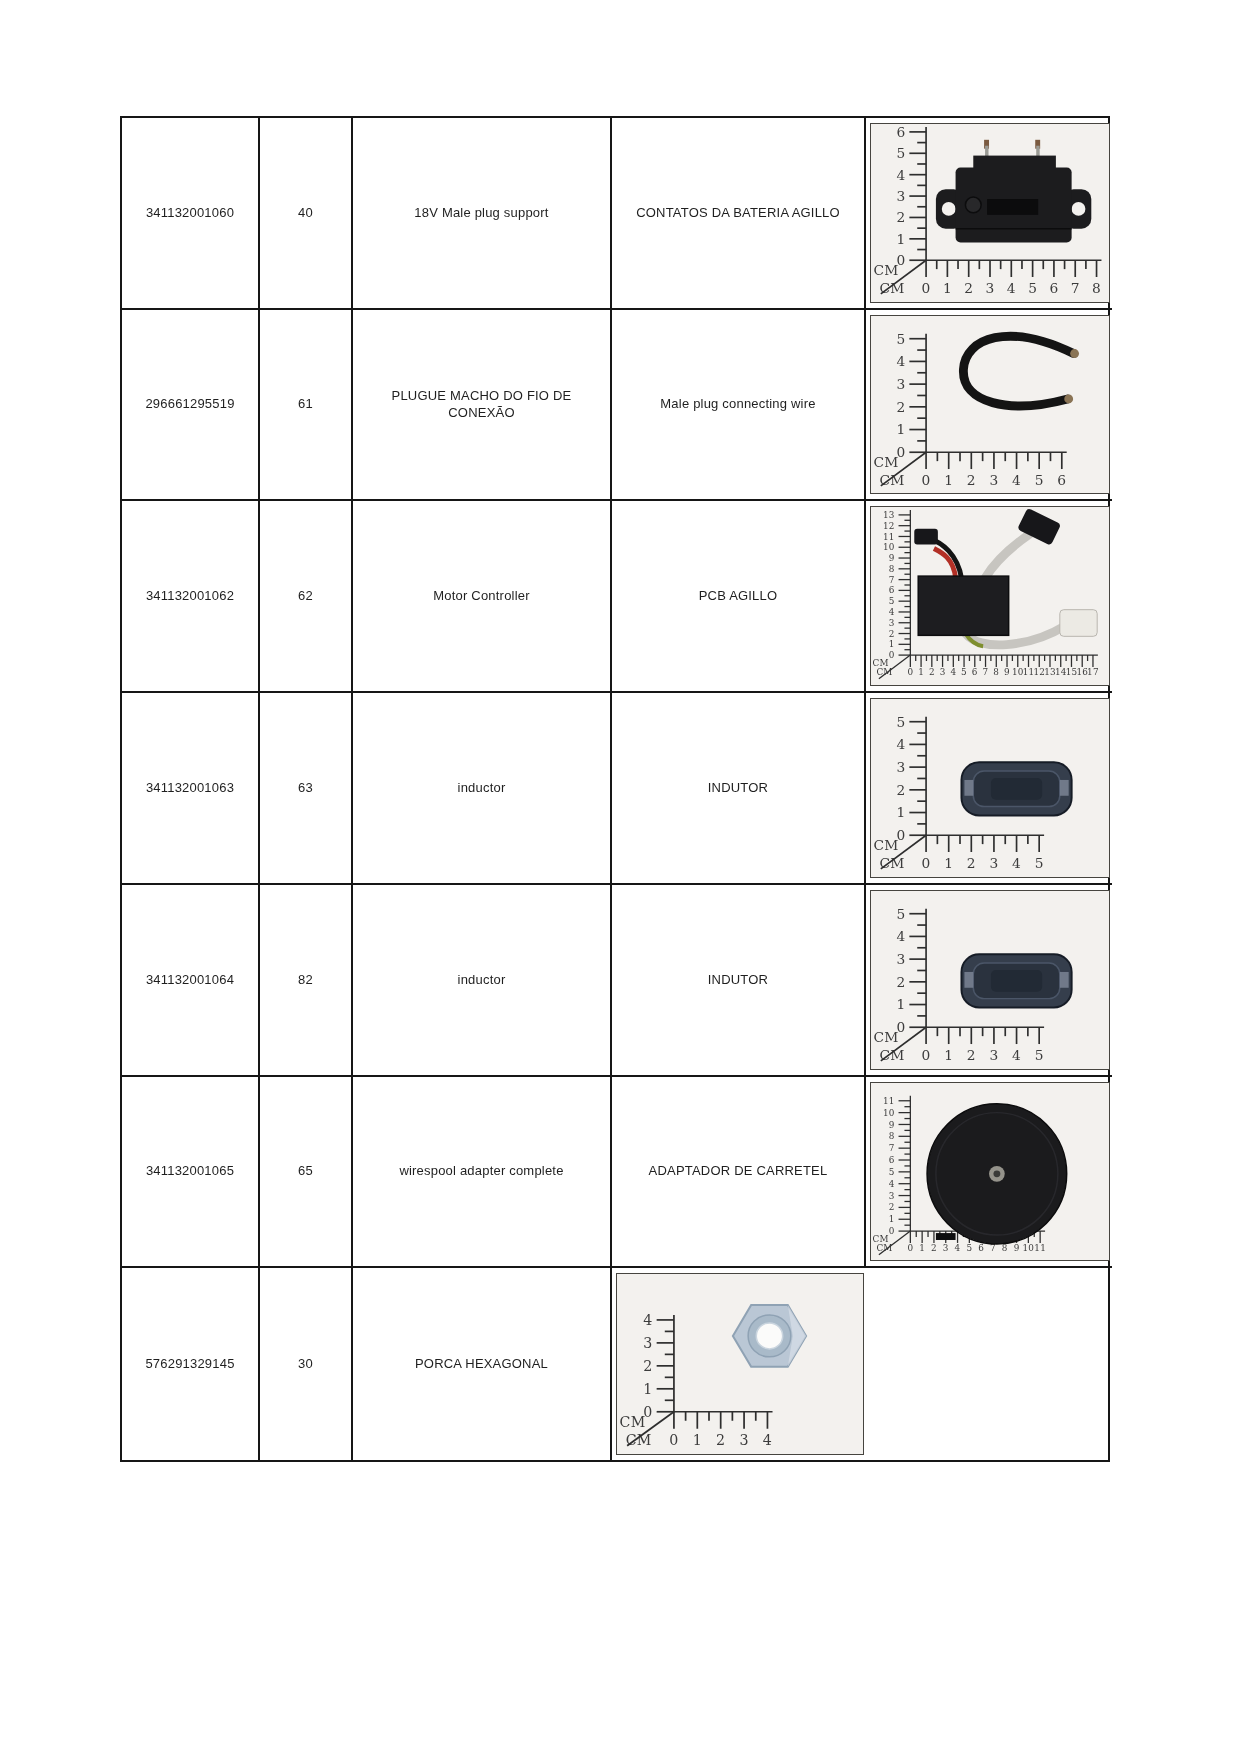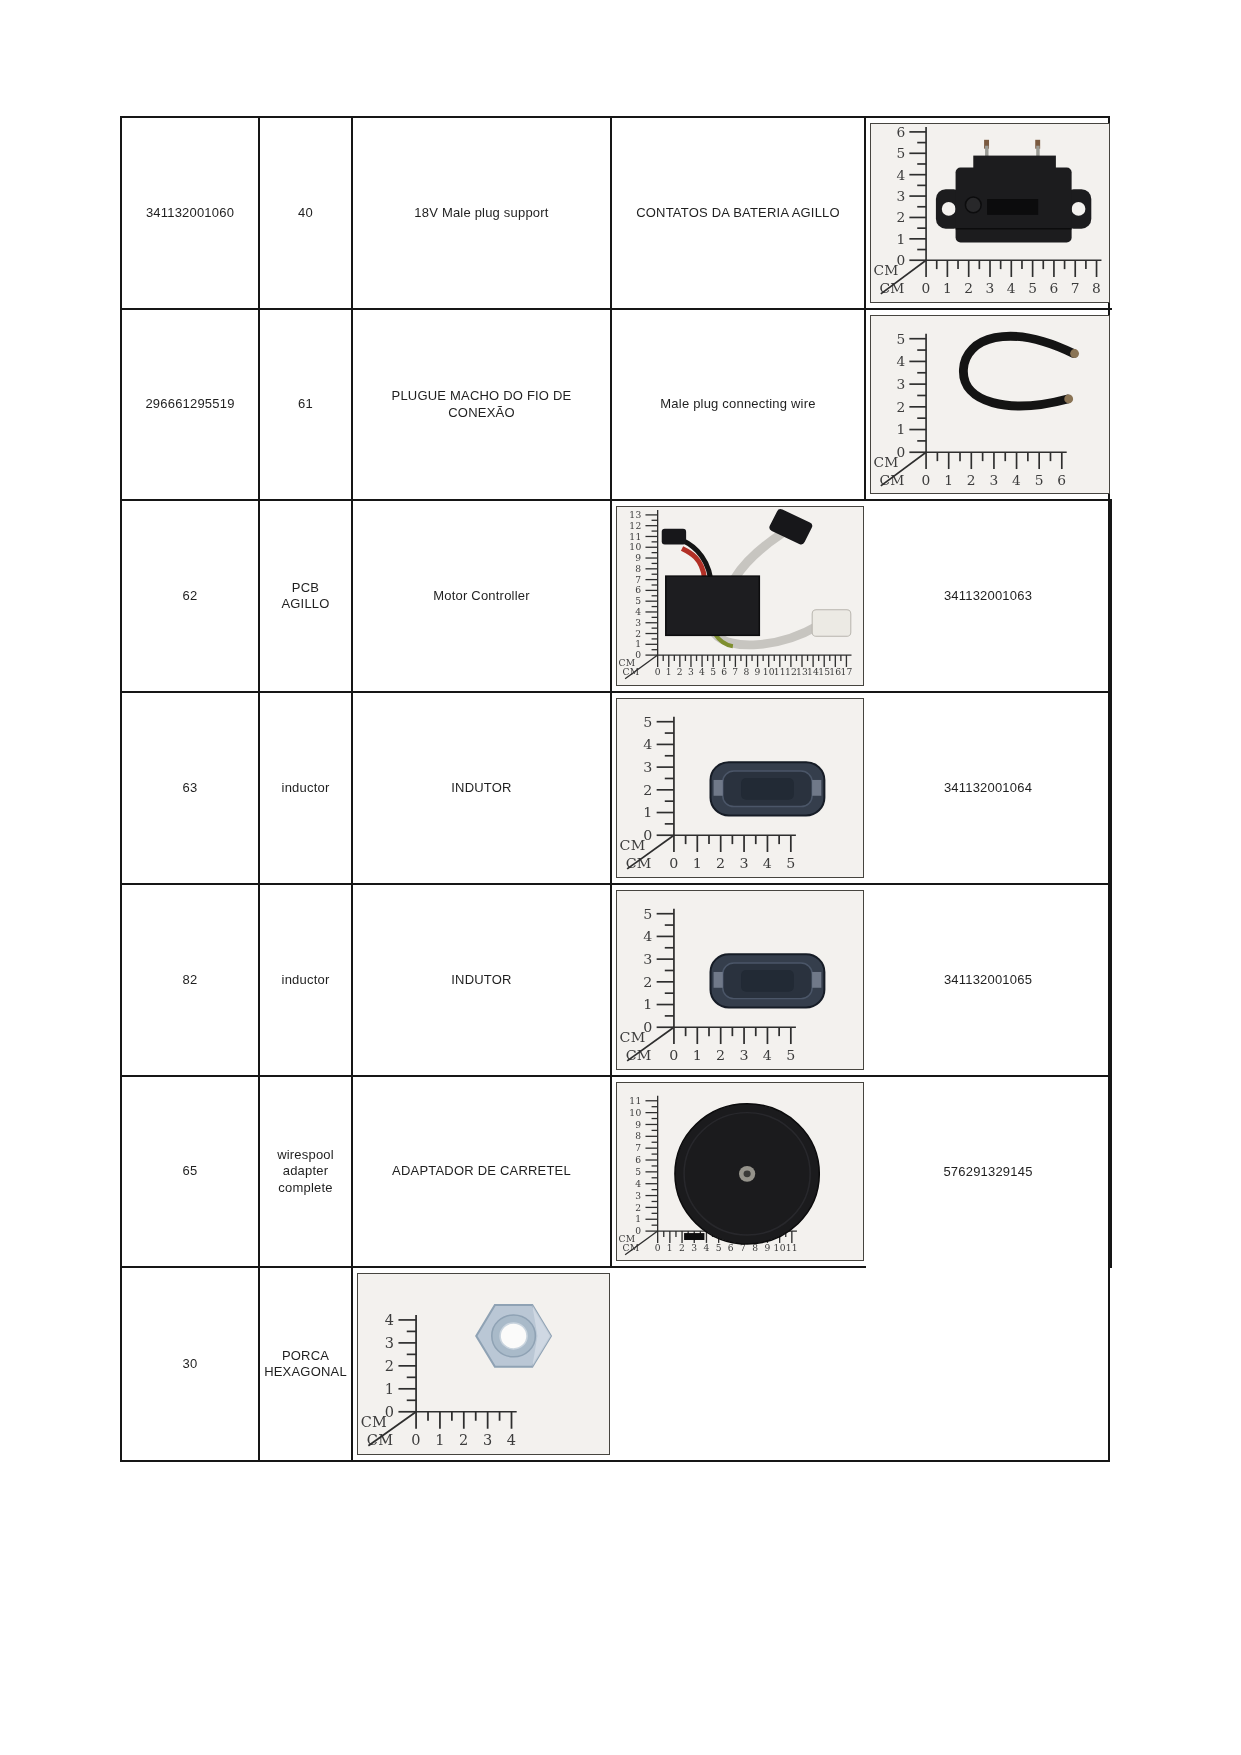--- a/index.html
+++ b/index.html
@@ -184,23 +184,24 @@
           </g>
           <g>
             <path d="M 206 38 C 140 6 96 22 94 54 C 92 88 140 100 200 84" fill="none" stroke="#141414" stroke-width="9" stroke-linecap="round"></path>
             <circle cx="207" cy="38" r="4.5" fill="#8a7455"></circle>
             <circle cx="201" cy="84" r="4.5" fill="#8a7455"></circle>
           </g>
         </svg>
       </div>
   </div>
 
+  <div class="cell">341132001062</div>
   <div class="cell">62</div>
+  <div class="cell">Motor Controller</div>
   <div class="cell">PCB AGILLO</div>
-  <div class="cell">Motor Controller</div>
   <div class="cell photo-cell col-last">
     <div class="photo">
         <svg viewBox="0 0 242 180" preserveAspectRatio="none">
           <g stroke="#2e2e2e" stroke-width="1.3">
             <line x1="40" y1="150" x2="40" y2="3"></line>
             <line x1="28" y1="150" x2="40" y2="150"></line>
             <text x="24" y="153.15" font-size="9" text-anchor="end" fill="#3c3c3c" font-family="&quot;DejaVu Serif&quot;, serif" stroke="none">0</text>
             <line x1="34" y1="144.53846153846155" x2="40" y2="144.53846153846155"></line>
             <line x1="28" y1="139.07692307692307" x2="40" y2="139.07692307692307"></line>
             <text x="24" y="142.22692307692307" font-size="9" text-anchor="end" fill="#3c3c3c" font-family="&quot;DejaVu Serif&quot;, serif" stroke="none">1</text>

